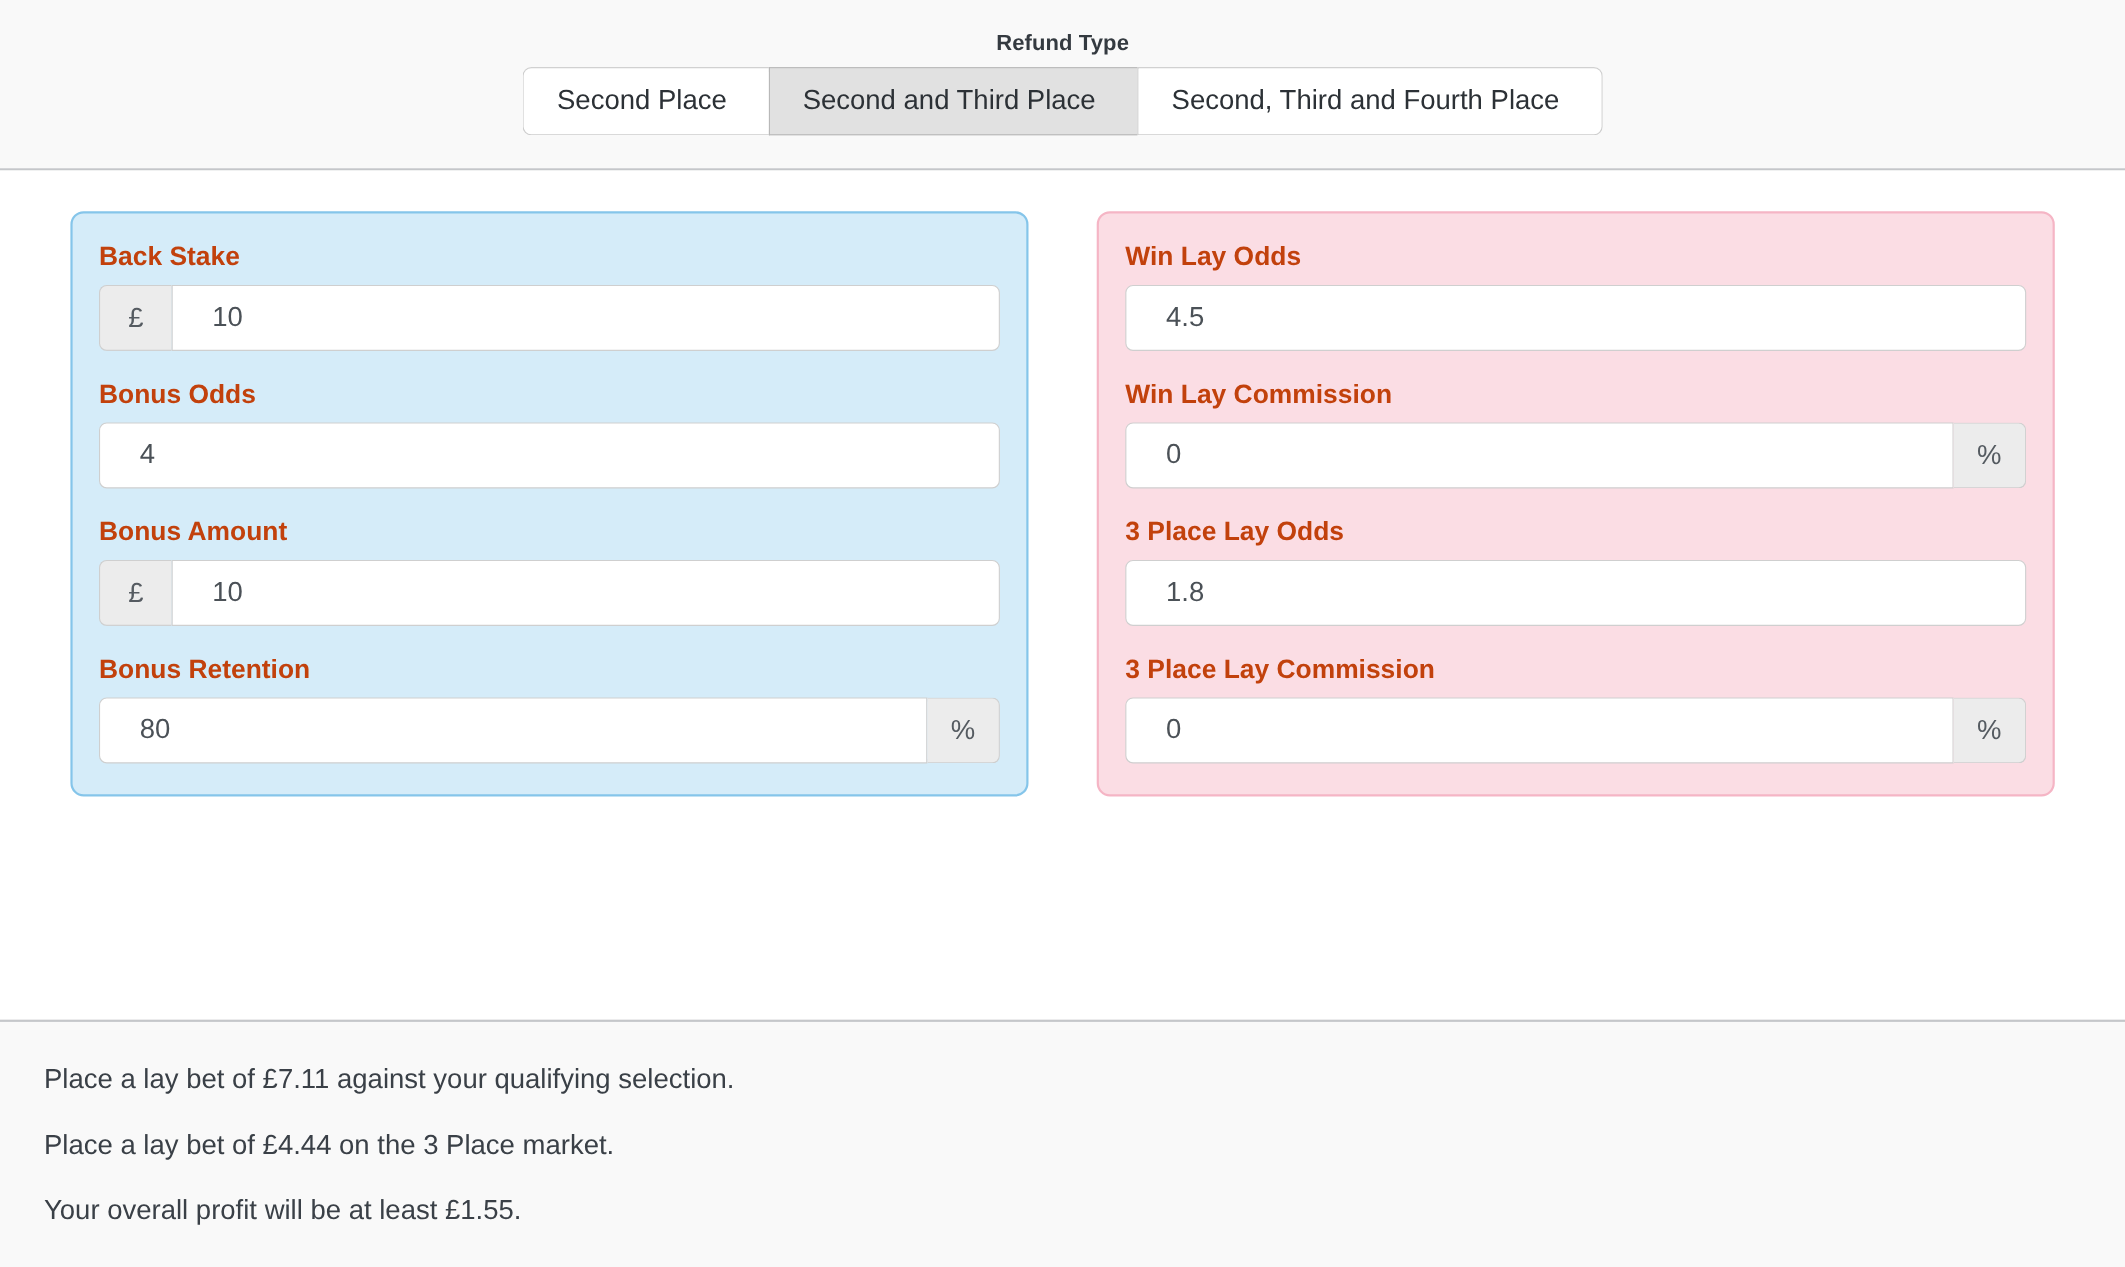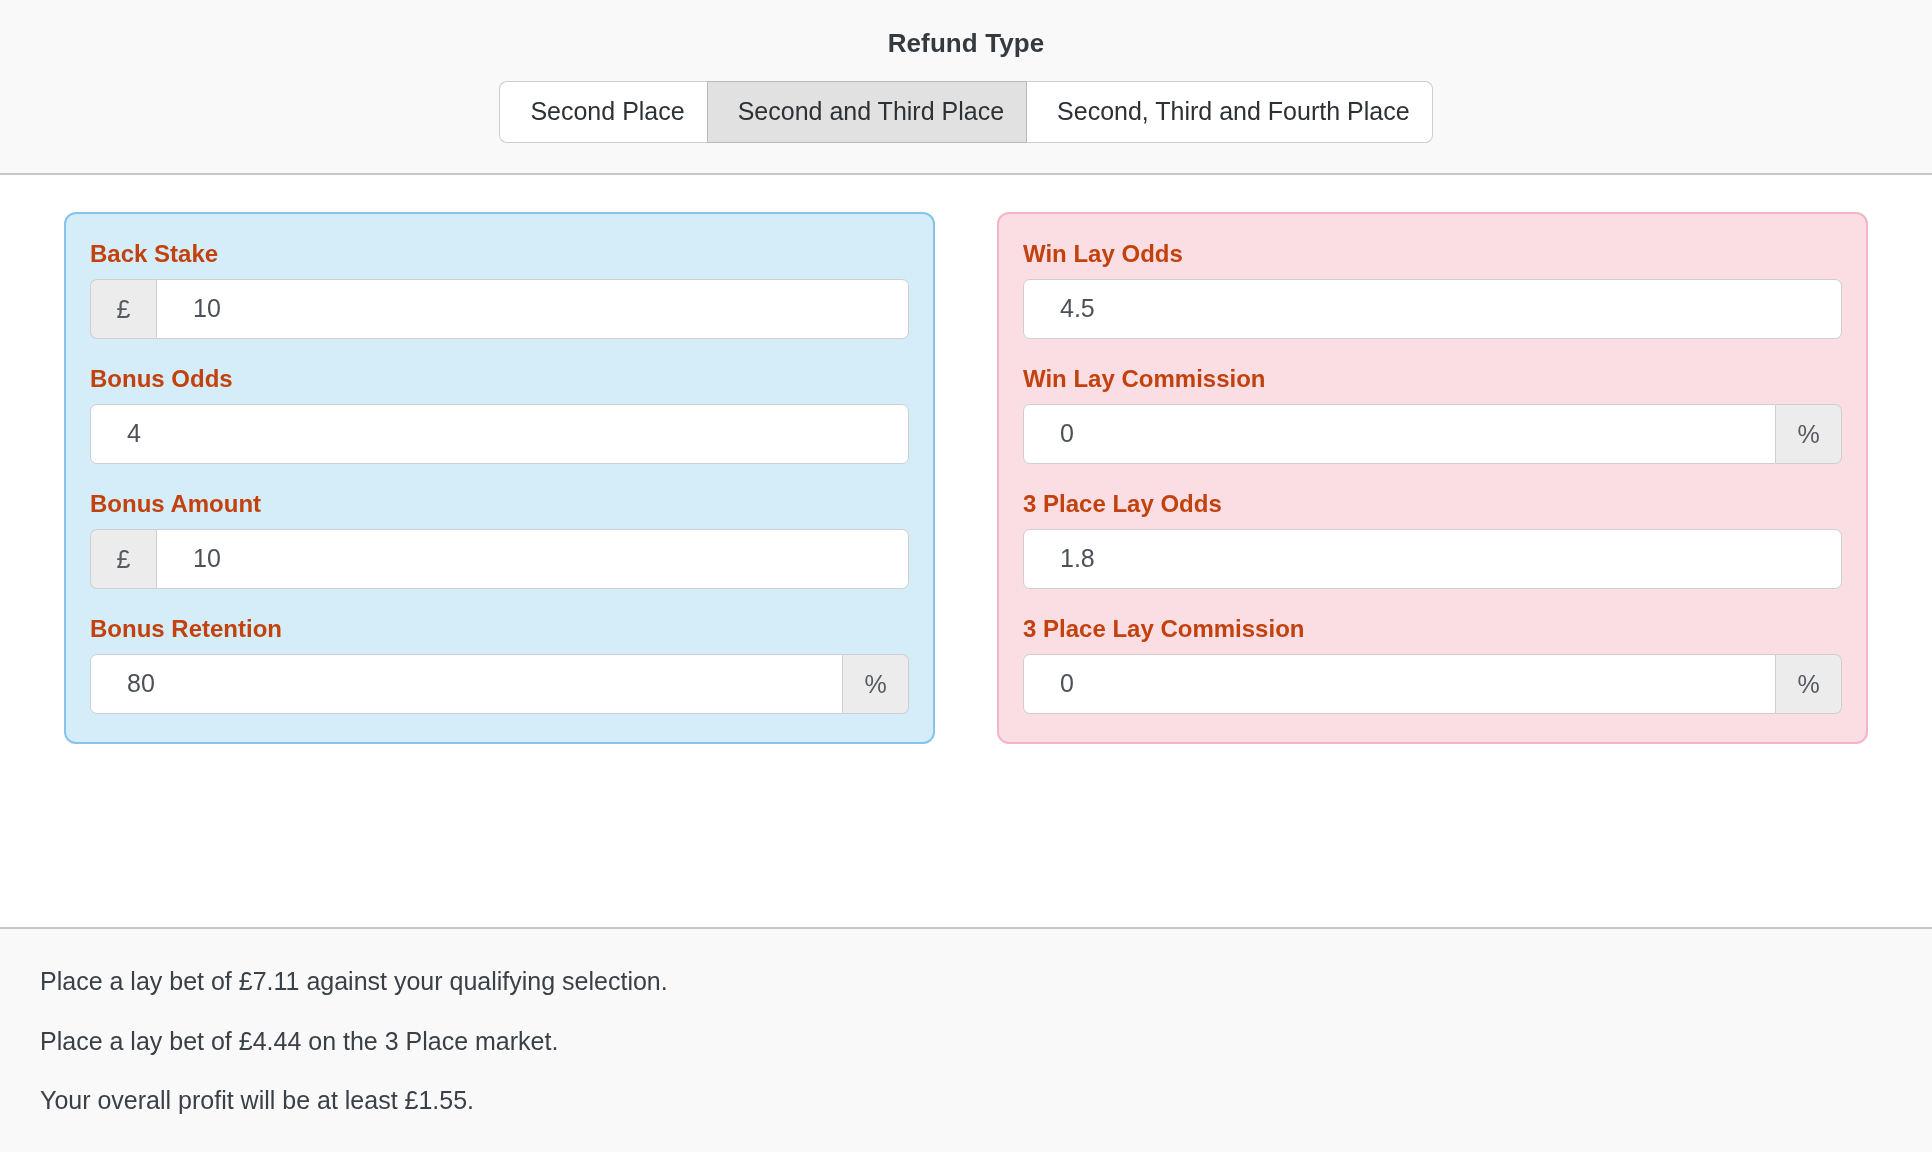--- a/index.html
+++ b/index.html
@@ -28,40 +28,40 @@
     background: #f9f9f9;
     border-bottom: 2px solid #c5c7ca;
     padding: 28px 0 30px 0;
     display: flex;
     flex-direction: column;
     align-items: center;
     flex: 0 0 auto;
   }
 
   .header-title {
-    font-size: 26px;
+    font-size: 20px;
     font-weight: bold;
     color: #343a40;
     letter-spacing: 0.1px;
-    margin-bottom: 22px;
+    margin-bottom: 10px;
   }
 
   .btn-group {
     display: flex;
     align-items: stretch;
   }
 
   .btn-seg {
     font-family: "Liberation Sans", "DejaVu Sans", sans-serif;
     font-size: 25px;
     color: #2c3136;
     background: #ffffff;
     border: 1px solid #cdcdcd;
     border-right-width: 0;
-    padding: 14px 22px 15px 30px;
+    padding: 14px 38px 15px 30px;
     line-height: 1.25;
     white-space: nowrap;
     cursor: pointer;
     outline: none;
   }
   .btn-seg:first-child {
     border-top-left-radius: 8px;
     border-bottom-left-radius: 8px;
   }
   .btn-seg:last-child {

